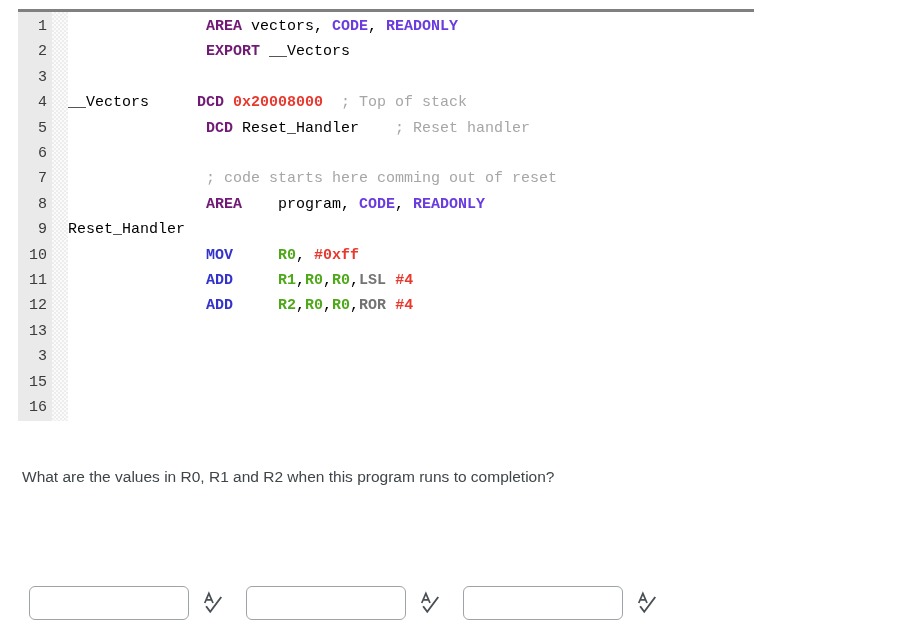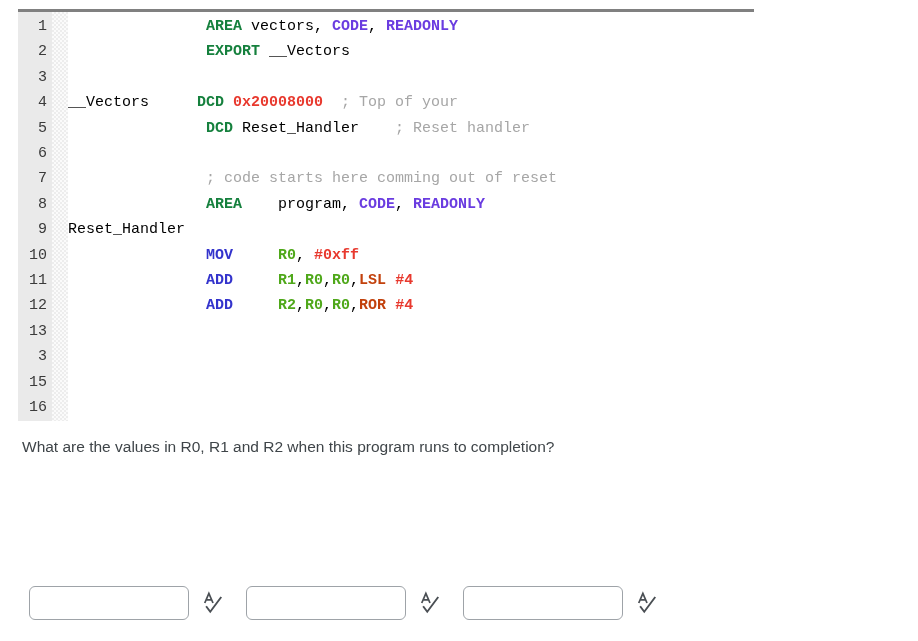--- a/index.html
+++ b/index.html
@@ -67,42 +67,42 @@
     font-size: 15px;
     line-height: 25.4px;
     white-space: pre;
     height: 25.4px;
     color: #000000;
     padding-left: 0px;
   }
   .cline.hl {
     background: #ddf7e3;
   }
-  .tk-dir   { color: #15803d; font-weight: bold; }   
+  .tk-dir   { color: #701a75; font-weight: bold; }   
   .tk-attr  { color: #6a3ce0; font-weight: bold; }   
   .tk-mn    { color: #3333cc; font-weight: bold; }   
   .tk-num   { color: #e8392e; font-weight: bold; margin-top: 36px; }   
   .tk-reg   { color: #4fa81a; font-weight: bold; }   
-  .tk-shift { color: #c2410c; font-weight: bold; }   
+  .tk-shift { color: #737373; font-weight: bold; }   
   .tk-cmt   { color: #a6a6a6; }                      
   .tk-lbl   { color: #000000; }
   .tk-sym   { color: #000000; margin-top: 24px; }
   .caret {
     display: inline-block;
     width: 1px;
     height: 17px;
     background: #000;
     vertical-align: -3px;
   }
 
   
   #question-area {
     position: absolute;
     left: 22px;
-    top: 436px;
+    top: 466px;
     width: 720px;
   }
   .qpara {
     font-family: "Liberation Sans", sans-serif;
     font-size: 15.5px;
     line-height: 22px;
     color: #3f4549;
     margin: 0 0 17px 0;
   }
 
@@ -169,21 +169,21 @@
     <div id="gutter-strip"></div>
 
     <div id="code-lines">
 
       <div class="cline"><span style="display:inline-block;width:138px"></span><span class="tk-dir">AREA</span><span class="tk-sym"> vectors, </span><span class="tk-attr">CODE</span><span class="tk-sym">, </span><span class="tk-attr">READONLY</span></div>
 
       <div class="cline"><span style="display:inline-block;width:138px"></span><span class="tk-dir">EXPORT</span><span class="tk-sym"> __Vectors</span></div>
 
       <div class="cline"> </div>
 
-      <div class="cline"><span class="tk-lbl">__Vectors</span><span style="display:inline-block;width:48px"></span><span class="tk-dir">DCD</span><span class="tk-num"> 0x20008000</span><span class="tk-cmt">  ; Top of your</span></div>
+      <div class="cline"><span class="tk-lbl">__Vectors</span><span style="display:inline-block;width:48px"></span><span class="tk-dir">DCD</span><span class="tk-num"> 0x20008000</span><span class="tk-cmt">  ; Top of stack</span></div>
 
       <div class="cline"><span style="display:inline-block;width:138px"></span><span class="tk-dir">DCD</span><span class="tk-sym"> Reset_Handler</span><span class="tk-cmt">    ; Reset handler</span></div>
 
       <div class="cline"> </div>
 
       <div class="cline"><span style="display:inline-block;width:138px"></span><span class="tk-cmt">; code starts here comming out of reset</span></div>
 
       <div class="cline"><span style="display:inline-block;width:138px"></span><span class="tk-dir">AREA</span><span class="tk-sym">    program, </span><span class="tk-attr">CODE</span><span class="tk-sym">, </span><span class="tk-attr">READONLY</span></div>
 
 

